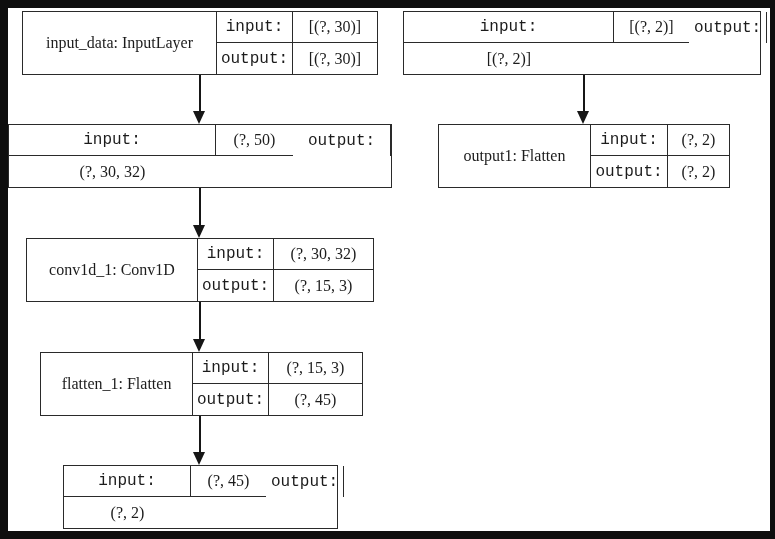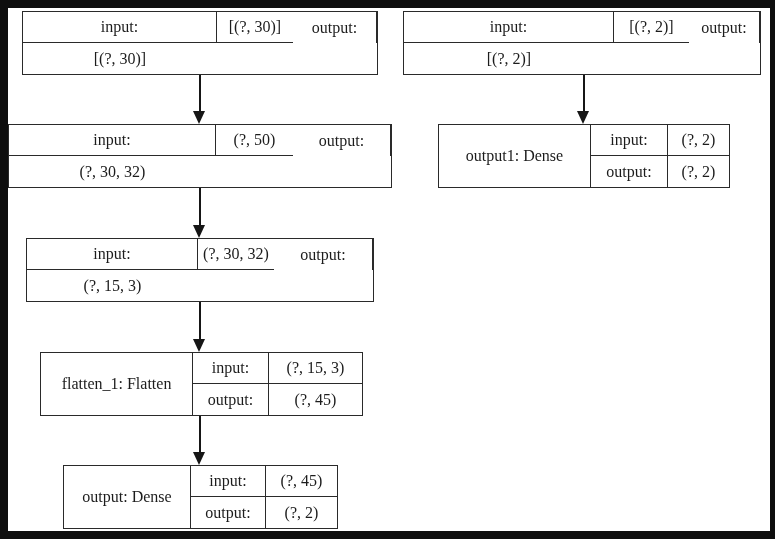--- a/index.html
+++ b/index.html
@@ -19,36 +19,37 @@
     display:grid;grid-template-rows:1fr 1fr;
     background:#ffffff;
     border:1.5px solid #2a2a2a;
     font-size:16px;
   }
   .cell{
     display:flex;align-items:center;justify-content:center;
     padding:0 5px;white-space:nowrap;box-sizing:border-box;
   }
   .cell.label{grid-row:1/3;grid-column:1;border-right:1.5px solid #2a2a2a;}
-  .cell.key{border-right:1.5px solid #2a2a2a;}
+  .cell.key{border-right:1.5px solid #2a2a2a;font-family:Liberation Mono, monospace;}
   .cell.top{border-bottom:1.5px solid #2a2a2a;}
   .edge{position:absolute;width:13px;}
   .edge .eline{position:absolute;left:5.5px;top:0;bottom:10px;width:2px;background:#161616;}
   .edge .ehead{
     position:absolute;left:0;bottom:0;width:0;height:0;
     border-left:6.5px solid transparent;border-right:6.5px solid transparent;
     border-top:13px solid #161616;
   }
 </style>
 </head>
 <body>
 
 <div class="canvas"></div>
 
 <div class="node" style="left:22px;top:11px;width:356px;height:64px;grid-template-columns:194px 76px 1fr;">
+  <div class="cell label">input_data: InputLayer</div>
   <div class="cell key top">input:</div>
   <div class="cell top">[(?, 30)]</div>
   <div class="cell key">output:</div>
   <div class="cell">[(?, 30)]</div>
 </div>
 
 <div class="node" style="left:403px;top:11px;width:358px;height:64px;grid-template-columns:210px 75px 1fr;">
   <div class="cell key top">input:</div>
   <div class="cell top">[(?, 2)]</div>
   <div class="cell key">output:</div>
@@ -56,44 +57,44 @@
 </div>
 
 <div class="node" style="left:8px;top:124px;width:384px;height:64px;grid-template-columns:207px 77px 1fr;">
   <div class="cell key top">input:</div>
   <div class="cell top">(?, 50)</div>
   <div class="cell key">output:</div>
   <div class="cell">(?, 30, 32)</div>
 </div>
 
 <div class="node" style="left:438px;top:124px;width:292px;height:64px;grid-template-columns:152px 77px 1fr;">
-  <div class="cell label">output1: Dense</div>
+  <div class="cell label">output1: Flatten</div>
   <div class="cell key top">input:</div>
   <div class="cell top">(?, 2)</div>
   <div class="cell key">output:</div>
   <div class="cell">(?, 2)</div>
 </div>
 
 <div class="node" style="left:26px;top:238px;width:348px;height:64px;grid-template-columns:171px 76px 1fr;">
+  <div class="cell label">conv1d_1: Conv1D</div>
   <div class="cell key top">input:</div>
   <div class="cell top">(?, 30, 32)</div>
   <div class="cell key">output:</div>
   <div class="cell">(?, 15, 3)</div>
 </div>
 
 <div class="node" style="left:40px;top:352px;width:323px;height:64px;grid-template-columns:152px 76px 1fr;">
   <div class="cell label">flatten_1: Flatten</div>
   <div class="cell key top">input:</div>
   <div class="cell top">(?, 15, 3)</div>
   <div class="cell key">output:</div>
   <div class="cell">(?, 45)</div>
 </div>
 
 <div class="node" style="left:63px;top:465px;width:275px;height:64px;grid-template-columns:127px 75px 1fr;">
-  <div class="cell label">output: Dense</div>
   <div class="cell key top">input:</div>
   <div class="cell top">(?, 45)</div>
   <div class="cell key">output:</div>
   <div class="cell">(?, 2)</div>
 </div>
 
 <div class="edge" style="left:193px;top:75px;height:49px;">
   <div class="eline"></div>
   <div class="ehead"></div>
 </div>

